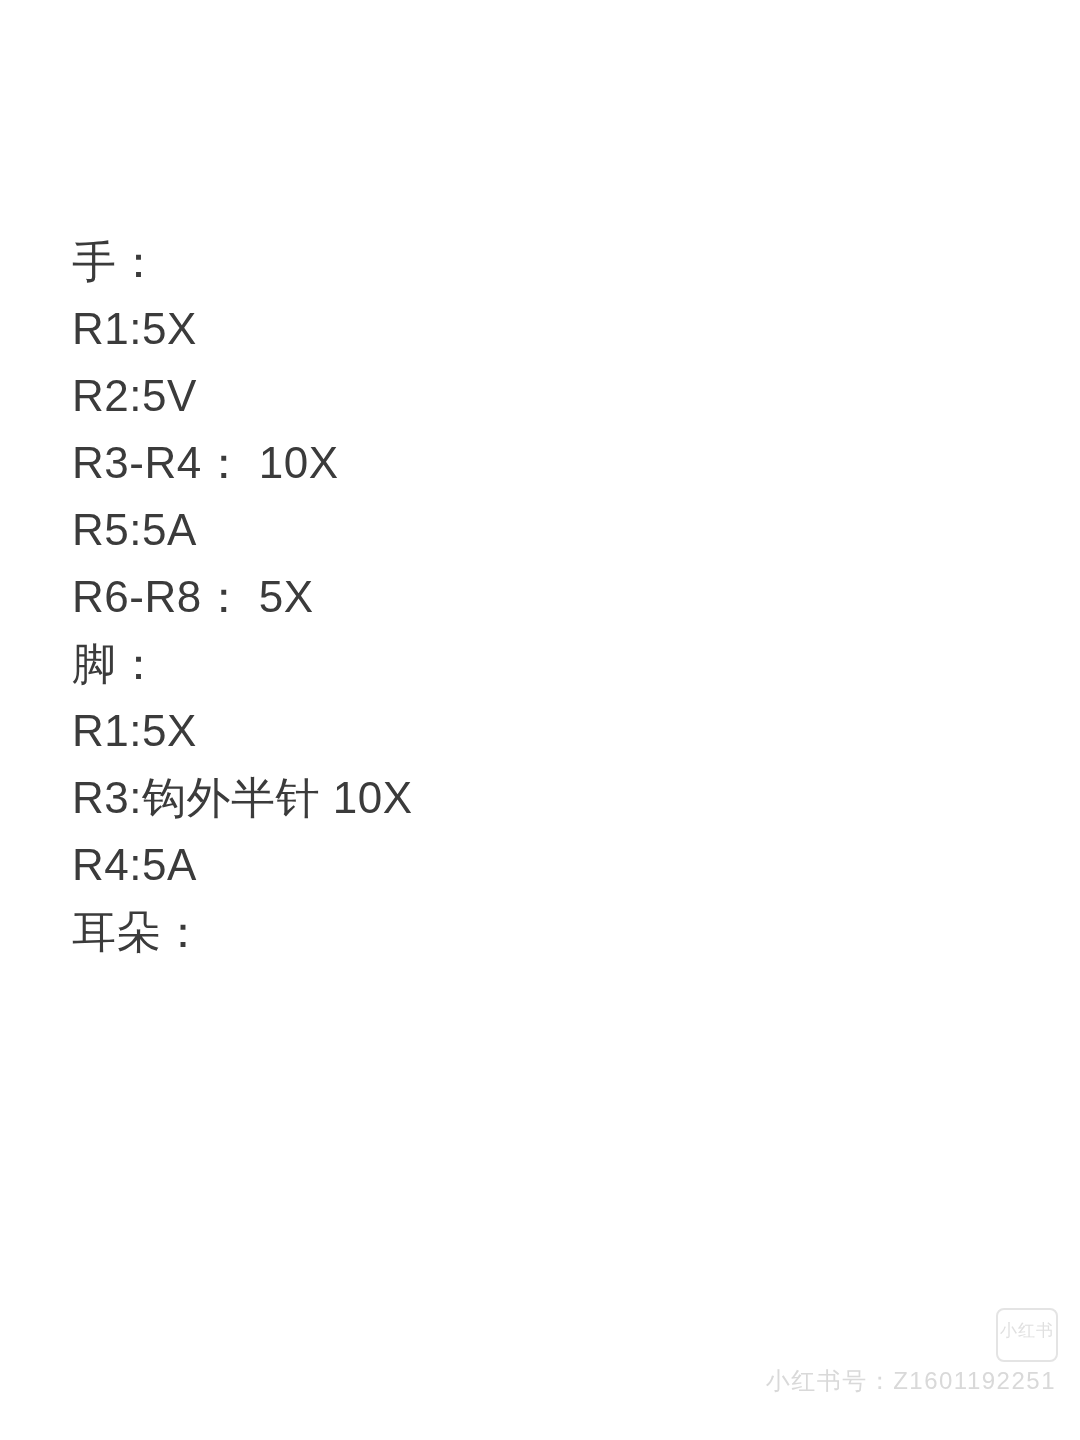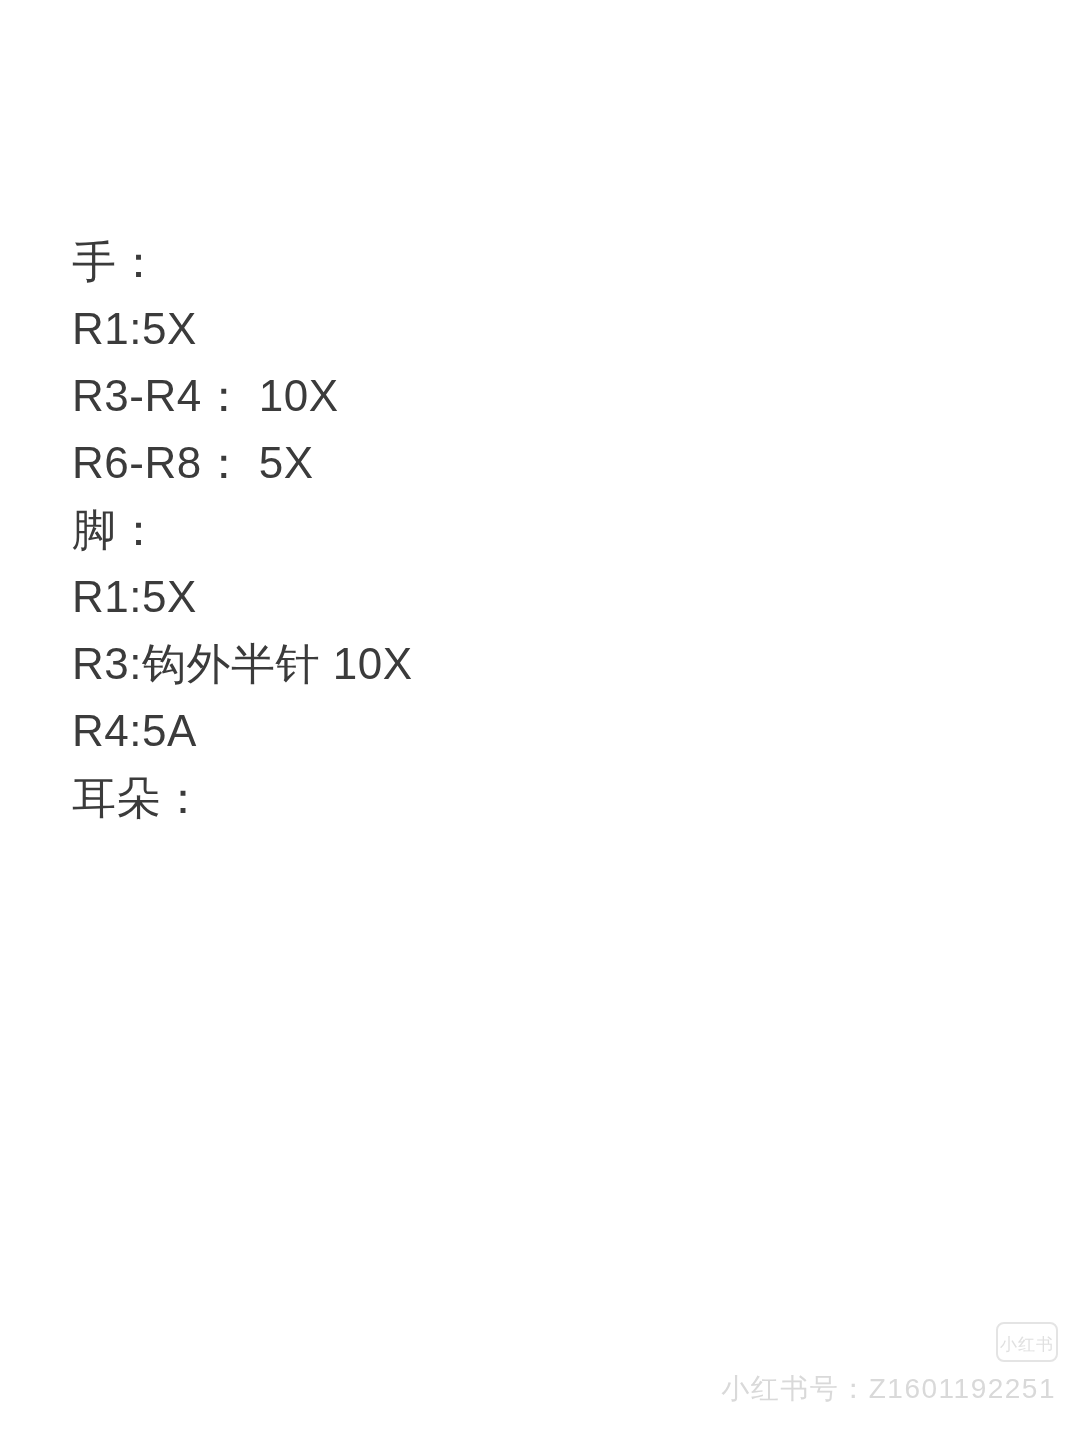--- a/index.html
+++ b/index.html
@@ -34,49 +34,51 @@
     line-height: 67px;
     letter-spacing: 0.5px;
     white-space: pre;
     font-weight: 400;
   }
   .watermark-logo {
     position: absolute;
     right: 22px;
     bottom: 78px;
     width: 62px;
-    height: 40px;
+    height: 54px;
     border-radius: 8px;
     border: 2px solid #e4e4e4;
     color: #e0e0e0;
     font-size: 17px;
     line-height: 42px;
     text-align: center;
     letter-spacing: 1px;
     box-sizing: border-box;
   }
   .watermark-id {
     position: absolute;
     right: 24px;
-    bottom: 32px;
+    bottom: 43px;
     color: #d9d9d9;
-    font-size: 28px;
+    font-size: 24px;
     letter-spacing: 1.5px;
     white-space: pre;
   }
 </style>
 </head>
 <body>
 
 <div class="page">
 
   <div class="content">
     <div class="line">手：</div>
     <div class="line">R1:5X</div>
+    <div class="line">R2:5V</div>
     <div class="line">R3-R4： 10X</div>
+    <div class="line">R5:5A</div>
     <div class="line">R6-R8： 5X</div>
     <div class="line">脚：</div>
     <div class="line">R1:5X</div>
     <div class="line">R3:钩外半针 10X</div>
     <div class="line">R4:5A</div>
     <div class="line">耳朵：</div>
   </div>
 
   <div class="watermark-logo">小红书</div>
   <div class="watermark-id">小红书号：Z1601192251</div>

